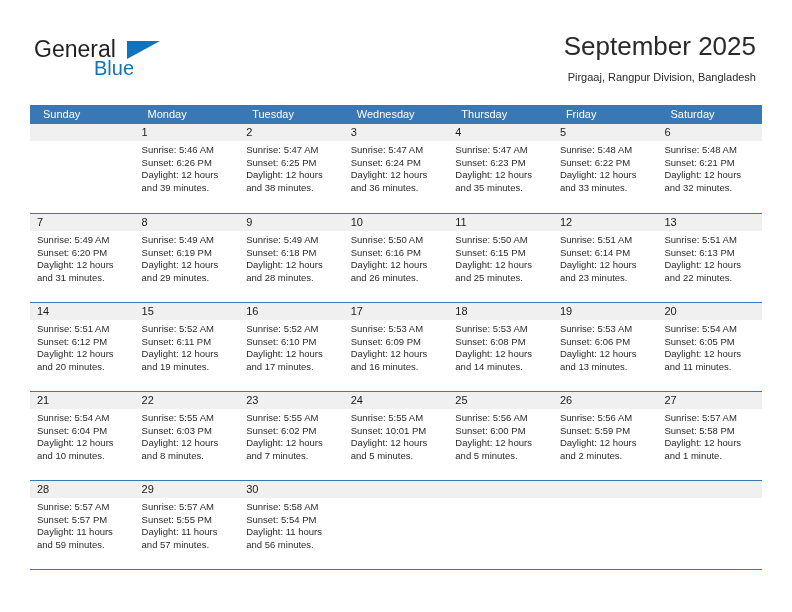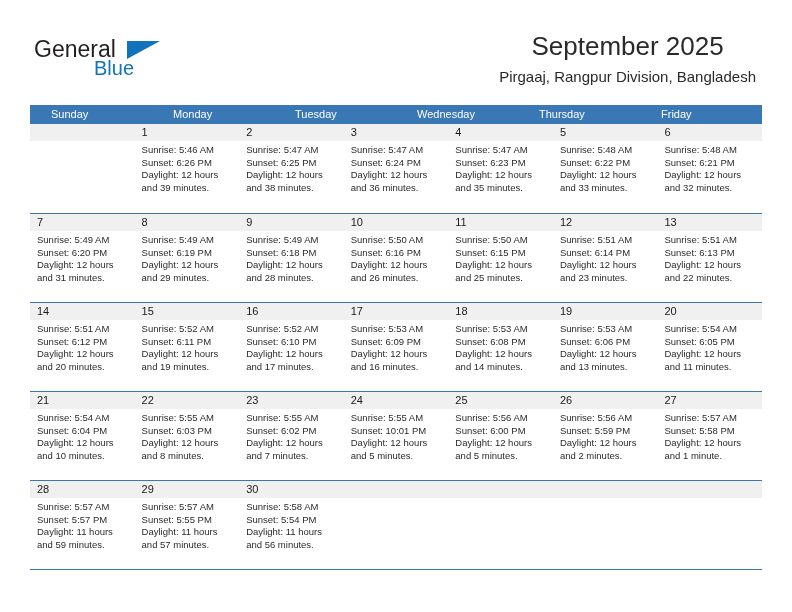--- a/index.html
+++ b/index.html
@@ -68,21 +68,21 @@
   }
   .cal-title {
     font-size: 26px;
     color: #2a2a2a;
     font-weight: normal;
     line-height: 32px;
     white-space: nowrap;
     text-align: center;
   }
   .cal-subtitle {
-    font-size: 15px;
+    font-size: 11px;
     color: #2a2a2a;
     line-height: 22px;
     margin-top: 4px;
     white-space: nowrap;
   }
 
   
   .calendar {
     position: absolute;
     left: 30px;
@@ -92,21 +92,21 @@
   .weekday-header {
     display: flex;
     background: #3a77b5;
     height: 19px;
   }
   .weekday-cell {
     flex: 1 1 0;
     color: #ffffff;
     font-size: 11px;
     line-height: 19px;
-    padding-left: 21px;
+    padding-left: 13px;
     box-sizing: border-box;
     white-space: nowrap;
   }
   .week-row {
     display: flex;
     border-top: 1px solid #3a77b5;
     height: 89px;
     box-sizing: border-box;
   }
   .week-row:first-of-type {
@@ -163,20 +163,21 @@
   </div>
 
   <div class="calendar">
     <div class="weekday-header" id="weekday-header">
         <div class="weekday-cell">Sunday</div>
         <div class="weekday-cell">Monday</div>
         <div class="weekday-cell">Tuesday</div>
         <div class="weekday-cell">Wednesday</div>
         <div class="weekday-cell">Thursday</div>
         <div class="weekday-cell">Friday</div>
+        <div class="weekday-cell">Saturday</div>
       </div>
     <div id="weeks-container">
         <div class="week-row">
           <div class="day-cell empty">
             <div class="day-number-band">
               <div class="day-number"></div>
             </div>
             <div class="day-body"></div>
           </div>
           <div class="day-cell">

